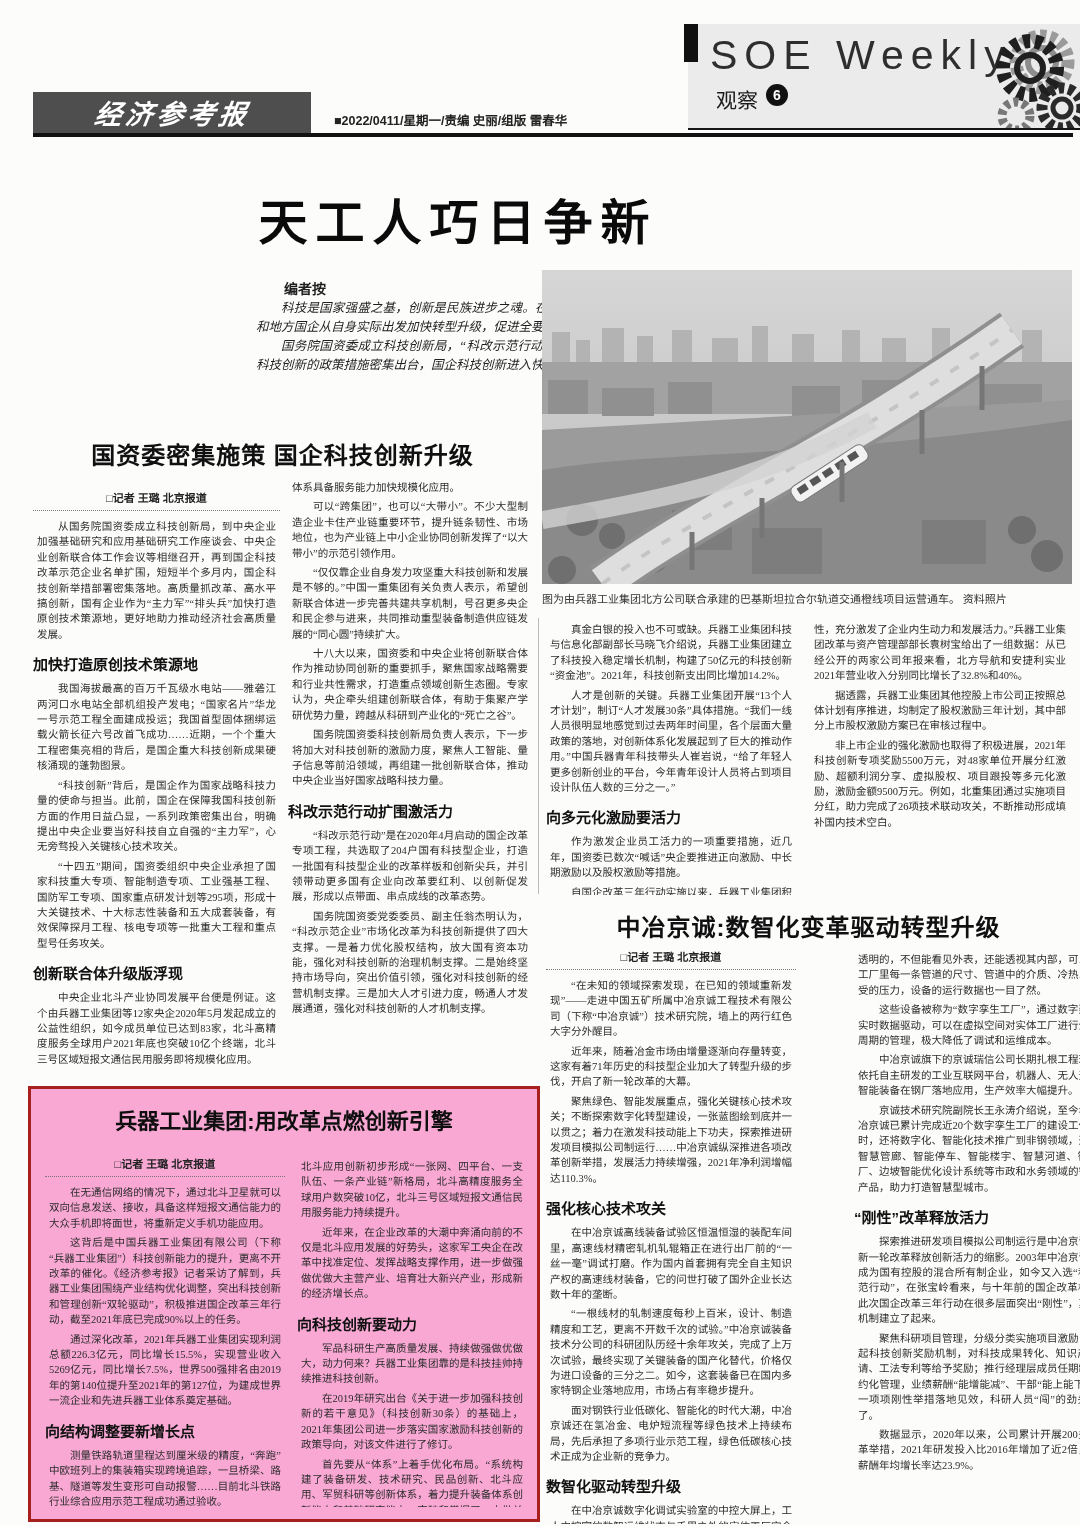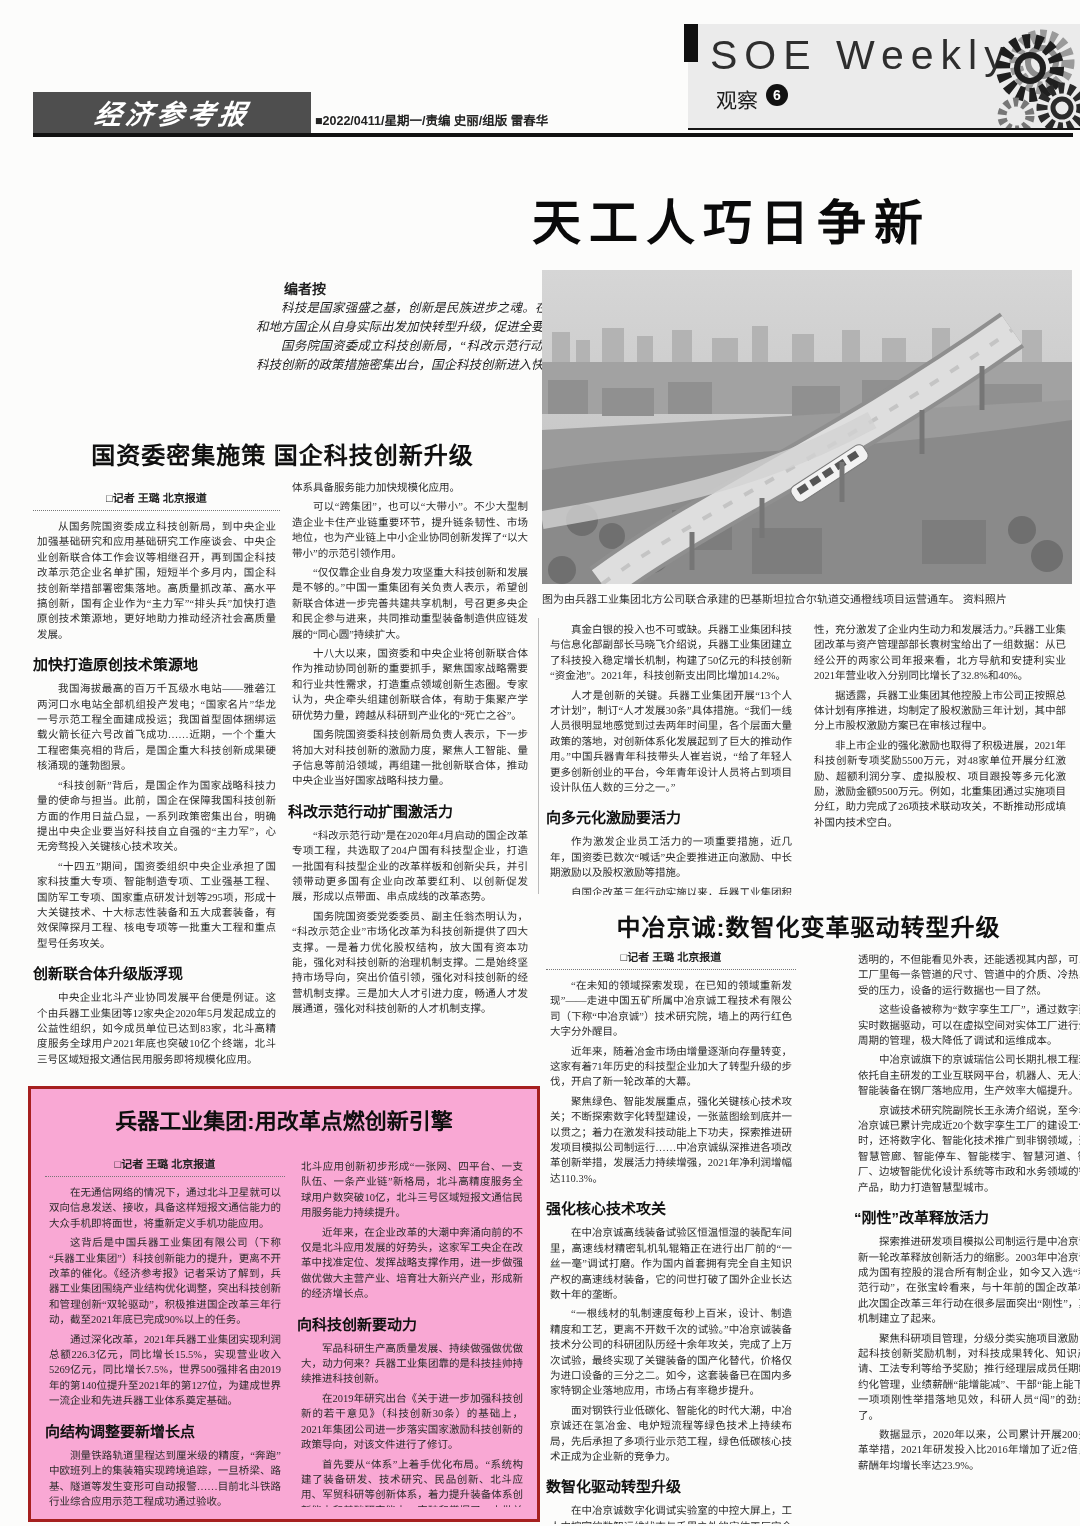--- a/index.html
+++ b/index.html
@@ -3,40 +3,40 @@
 <meta charset="utf-8">
 <style>
   html,body{margin:0;padding:0;background:#888;}
   .page{position:relative;width:1080px;height:1526px;background:#fcfcfb;overflow:hidden;
         font-family:"Liberation Serif","DejaVu Serif",serif;color:#1c1c1c;}
   
   .brand-box{position:absolute;left:33px;top:92px;width:278px;height:41px;background:#4e4e4e;
              display:flex;align-items:center;justify-content:center;}
   .brand-box span{color:#fff;font-size:27px;font-weight:bold;font-style:italic;
                   letter-spacing:4px;transform:skewX(-8deg);font-family:"DejaVu Serif",serif;}
-  .dateline{position:absolute;left:315px;top:110px;font-size:12.5px;font-weight:bold;color:#222;
+  .dateline{position:absolute;left:334px;top:110px;font-size:12.5px;font-weight:bold;color:#222;
             font-family:"Liberation Sans",sans-serif;}
   .banner{position:absolute;left:688px;top:24px;width:392px;height:104px;background:#ebebeb;
           border-bottom:2px solid #161616;}
   .banner .vbar{position:absolute;left:-4px;top:0;width:14px;height:38px;background:#101010;}
   .soe{position:absolute;left:22px;top:8px;font-family:"Liberation Sans",sans-serif;
        font-size:41px;color:#2e2e2e;letter-spacing:7px;font-weight:400;}
   .obsrow{position:absolute;left:28px;top:60px;display:flex;gap:8px;}
   .obs{font-size:21px;color:#1a1a1a;font-family:"Liberation Sans",sans-serif;}
   .pgnum{width:22px;height:22px;border-radius:50%;background:#111;color:#fff;display:flex;
          align-items:center;justify-content:center;font-size:14px;font-weight:bold;
          font-family:"Liberation Sans",sans-serif;}
   .weekly{font-size:37px;font-weight:900;color:#0d0d0d;letter-spacing:3px;
           font-family:"Liberation Sans",sans-serif;}
   .gears{position:absolute;right:0;top:0;width:110px;height:104px;}
   .rule{position:absolute;left:33px;top:133px;width:1040px;height:4px;background:#111;}
   
-  .mainhead{position:absolute;left:0;top:183px;width:916px;text-align:right;
+  .mainhead{position:absolute;left:0;top:183px;width:916px;text-align:center;
             font-family:"Liberation Sans",sans-serif;font-weight:900;font-size:49px;
-            letter-spacing:8px;color:#0a0a0a;padding-left:15px;}
+            letter-spacing:8px;color:#0a0a0a;}
   
   .ednote{position:absolute;left:256px;top:280px;width:520px;font-style:italic;
           font-size:12.5px;line-height:19px;color:#1f1f1f;}
   .ednote .lbl{font-weight:bold;font-style:normal;font-size:14px;text-indent:2em;}
   .ednote p{margin:0;text-indent:2em;text-align:justify;}
   
   .photo{position:absolute;left:542px;top:270px;width:530px;height:314px;background:#c9c9c9;}
   .caption{position:absolute;left:542px;top:590px;width:530px;font-size:11px;
            color:#333;}
   

